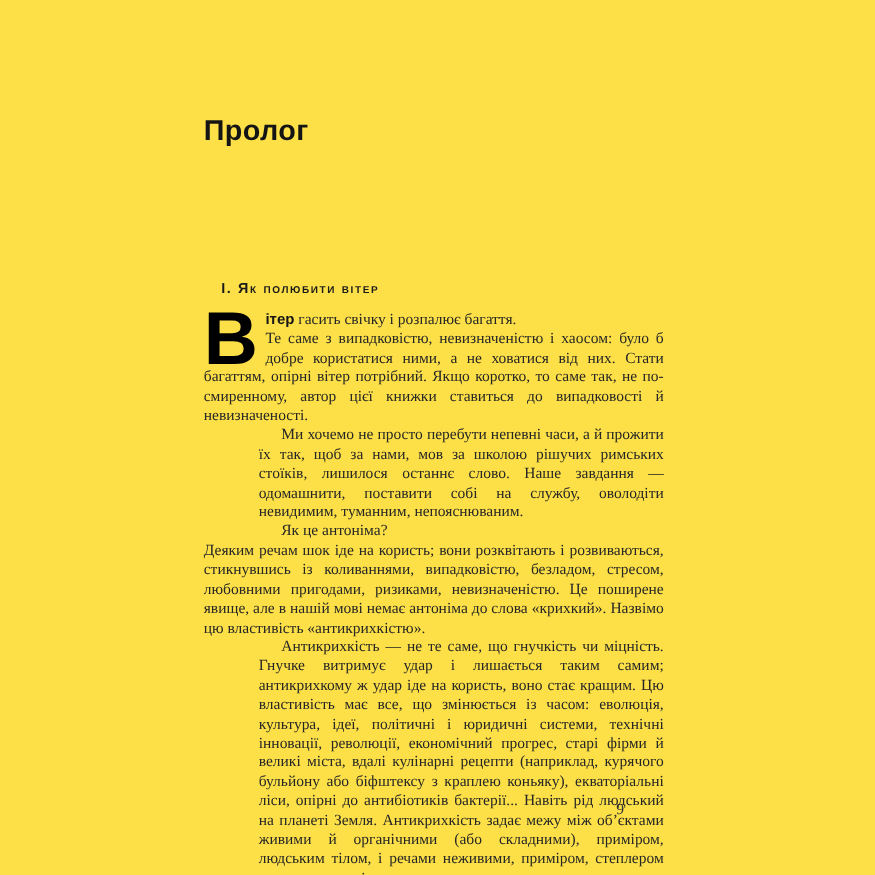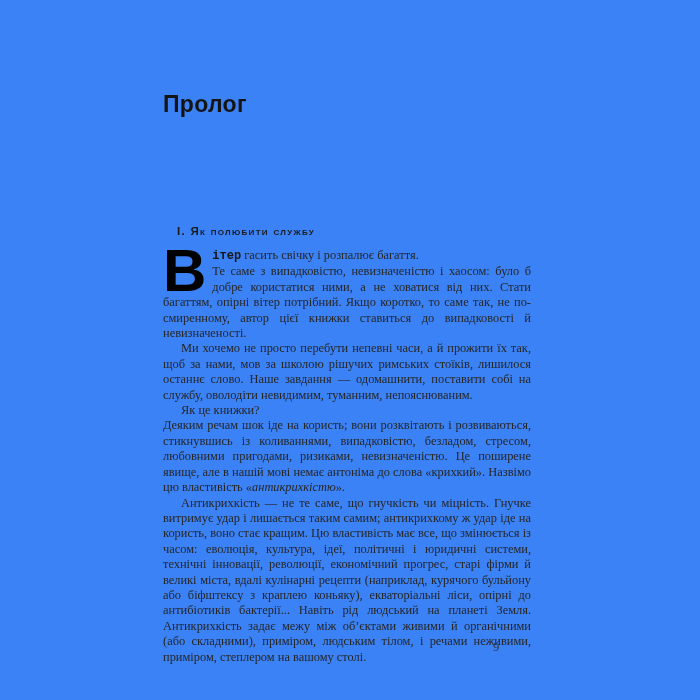--- a/index.html
+++ b/index.html
@@ -1,20 +1,20 @@
 <!DOCTYPE html>
 <html lang="uk"><head>
 <meta charset="utf-8">
 <style>
   html, body { margin: 0; padding: 0; background: #ffffff; }
   .page {
     position: relative;
     width: 700px;
     height: 700px;
-    background: #3b82f6;
+    background: #fde047;
     overflow: hidden;
     font-family: "Liberation Serif", serif;
     color: #262626;
   }
   .text-block {
     position: absolute;
     left: 163px;
     top: 92px;
     width: 368px;
   }
@@ -40,60 +40,60 @@
   }
   .heading-first { margin-top: 108px; }
   .heading-next  { margin-top: 11px; }
   .body-para {
     margin: 0;
     font-size: 12.4px;
     line-height: 15.4px;
     text-align: justify;
     color: #262626;
   }
-  .body-para.indent { text-indent: 18px; }
+  .body-para.indent { text-indent: 18px; margin-left: 44px; }
   .dropcap-group { margin: 0; }
   .dropcap {
     float: left;
     font-family: "Liberation Sans", "DejaVu Sans", sans-serif;
     font-weight: 700;
     font-size: 60px;
     line-height: 44px;
     color: #000000;
     margin: 1px 6px 0 0;
   }
   .lead-bold {
-    font-family: Liberation Mono, monospace;
+    font-family: Liberation Sans, sans-serif;
     font-weight: 700;
     font-size: 12px;
     color: #161616;
   }
-  .italic { font-style: italic; }
+  .italic { }
   .page-number {
     position: absolute;
     left: 493px;
     top: 640px;
     font-family: "Liberation Serif", serif;
     font-size: 12.5px;
     color: #333333;
   }
 </style>
 </head>
 <body>
 
 <div class="page">
   <div class="text-block">
     <h1 class="title">Пролог</h1>
     <div>
-        <div class="section-heading heading-first">І. Як полюбити службу</div>
+        <div class="section-heading heading-first">І. Як полюбити вітер</div>
         <div class="dropcap-group">
           <span class="dropcap">В</span>
           <p class="body-para"><span class="lead-bold">ітер</span><span> гасить свічку і розпалює багаття.</span></p>
           <p class="body-para"><span>Те саме з випадковістю, невизначеністю і хаосом: було б добре користатися ними, а не ховатися від них. Стати багаттям, опірні вітер потрібний. Якщо коротко, то саме так, не по-смиренному, автор цієї книжки ставиться до випадковості й невизначеності.</span></p>
         </div>
         <p class="body-para indent"><span>Ми хочемо не просто перебути непевні часи, а й прожити їх так, щоб за нами, мов за школою рішучих римських стоїків, лишилося останнє слово. Наше завдання — одомашнити, поставити собі на службу, оволодіти невидимим, туманним, непояснюваним.</span></p>
-        <p class="body-para indent"><span>Як це книжки?</span></p>
+        <p class="body-para indent"><span>Як це антоніма?</span></p>
         <p class="body-para"><span>Деяким речам шок іде на користь; вони розквітають і розвиваються, стикнувшись із коливаннями, випадковістю, безладом, стресом, любовними пригодами, ризиками, невизначеністю. Це поширене явище, але в нашій мові немає антоніма до слова «крихкий». Назвімо цю властивість «</span><span class="italic">антикрихкістю</span><span>».</span></p>
         <p class="body-para indent"><span>Антикрихкість — не те саме, що гнучкість чи міцність. Гнучке витримує удар і лишається таким самим; антикрихкому ж удар іде на користь, воно стає кращим. Цю властивість має все, що змінюється із часом: еволюція, культура, ідеї, політичні і юридичні системи, технічні інновації, революції, економічний прогрес, старі фірми й великі міста, вдалі кулінарні рецепти (наприклад, курячого бульйону або біфштексу з краплею коньяку), екваторіальні ліси, опірні до антибіотиків бактерії... Навіть рід людський на планеті Земля. Антикрихкість задає межу між об’єктами живими й органічними (або складними), приміром, людським тілом, і речами неживими, приміром, степлером на вашому столі.</span></p>
       </div>
   </div>
   <div class="page-number">9</div>
 </div>
 
 </body></html>

